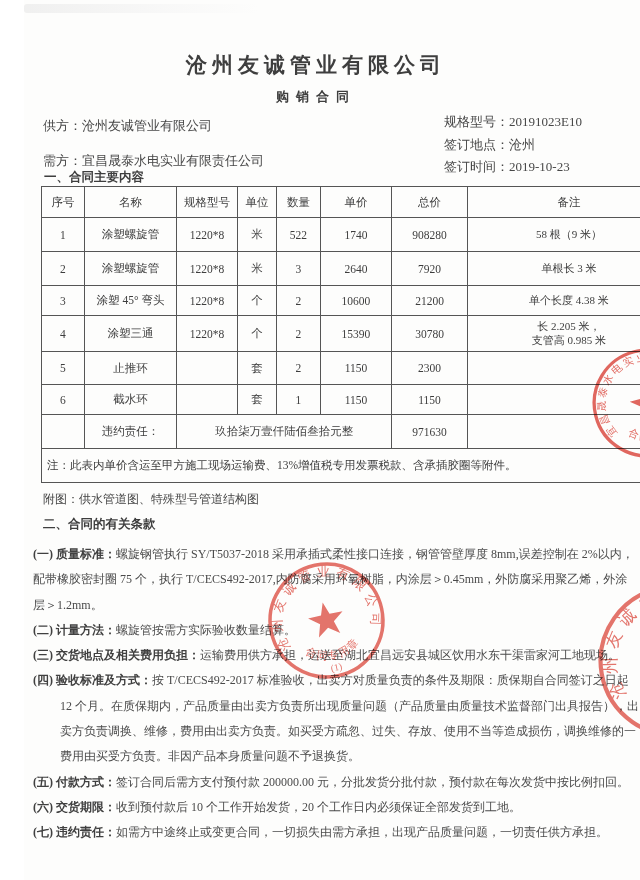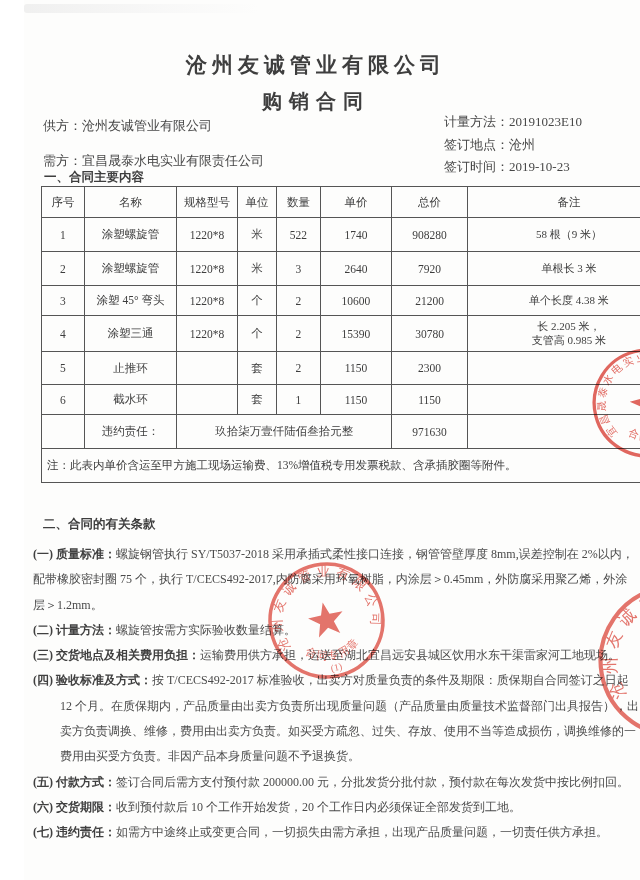--- a/index.html
+++ b/index.html
@@ -9,21 +9,21 @@
     font-family:"Liberation Serif","DejaVu Serif",serif;
     color:#454545;
     margin-left:24px;
   }
   .smudge{position:absolute;top:4px;left:0;width:235px;height:9px;
     background:linear-gradient(90deg,#e7e7e7,#f5f5f5 60%,rgba(255,255,255,0));
     opacity:.6;border-radius:3px;}
   .title{position:absolute;top:51px;left:0;width:584px;text-align:center;
     font-size:21px;font-weight:bold;letter-spacing:5px;color:#3e3e3e;}
   .subtitle{position:absolute;top:88px;left:0;width:584px;text-align:center;
-    font-size:20px;font-weight:bold;letter-spacing:7px;color:#3e3e3e;}
+    font-size:13px;font-weight:bold;letter-spacing:7px;color:#3e3e3e;}
   .meta{position:absolute;font-size:13px;color:#474747;white-space:nowrap;}
   .m-supplier{left:19px;top:117px;}
   .m-buyer{left:19px;top:152px;}
   .m-no{left:420px;top:113px;}
   .m-place{left:420px;top:136px;}
   .m-date{left:420px;top:158px;}
   .sec-title{position:absolute;font-size:12.5px;font-weight:bold;color:#3e3e3e;white-space:nowrap;}
   .s1{left:20px;top:169px;}
   .s2{left:19px;top:516px;}
   .attach{position:absolute;left:19px;top:491px;font-size:12px;white-space:nowrap;}
@@ -56,21 +56,21 @@
 <body>
 
 <div class="page">
   <div class="smudge"></div>
 
   <div class="title">沧州友诚管业有限公司</div>
   <div class="subtitle">购销合同</div>
 
   <div class="meta m-supplier"><span>供方：</span><span>沧州友诚管业有限公司</span></div>
   <div class="meta m-buyer"><span>需方：</span><span>宜昌晟泰水电实业有限责任公司</span></div>
-  <div class="meta m-no"><span>计量方法：</span><span>20191023E10</span></div>
+  <div class="meta m-no"><span>规格型号：</span><span>20191023E10</span></div>
   <div class="meta m-place"><span>签订地点：</span><span>沧州</span></div>
   <div class="meta m-date"><span>签订时间：</span><span>2019-10-23</span></div>
 
   <div class="sec-title s1">一、合同主要内容</div>
 
   <table class="ctable">
     <colgroup>
       <col style="width:6.8%">
         <col style="width:14.7%">
         <col style="width:9.6%">
@@ -162,20 +162,21 @@
         <td colspan="4">玖拾柒万壹仟陆佰叁拾元整</td>
         <td>971630</td>
         <td></td>
       </tr>
       <tr class="note-row">
         <td colspan="8">注：此表内单价含运至甲方施工现场运输费、13%增值税专用发票税款、含承插胶圈等附件。</td>
       </tr>
     </tbody>
   </table>
 
+  <div class="attach">附图：供水管道图、特殊型号管道结构图</div>
   <div class="sec-title s2">二、合同的有关条款</div>
 
   <div class="clauses">
       <div class="clause"><span class="cb">(一) 质量标准：</span><span>螺旋钢管执行 SY/T5037-2018 采用承插式柔性接口连接，钢管管壁厚度 8mm,误差控制在 2%以内，</span></div>
       <div class="clause"><span>配带橡胶密封圈 75 个，执行 T/CECS492-2017,内防腐采用环氧树脂，内涂层＞0.45mm，外防腐采用聚乙烯，外涂</span></div>
       <div class="clause"><span>层＞1.2mm。</span></div>
       <div class="clause"><span class="cb">(二) 计量方法：</span><span>螺旋管按需方实际验收数量结算。</span></div>
       <div class="clause"><span class="cb">(三) 交货地点及相关费用负担：</span><span>运输费用供方承担，运送至湖北宜昌远安县城区饮用水东干渠雷家河工地现场。</span></div>
       <div class="clause"><span class="cb">(四) 验收标准及方式：</span><span>按 T/CECS492-2017 标准验收，出卖方对质量负责的条件及期限：质保期自合同签订之日起</span></div>
       <div class="clause ind"><span>12 个月。在质保期内，产品质量由出卖方负责所出现质量问题（产品质量由质量技术监督部门出具报告），出</span></div>

